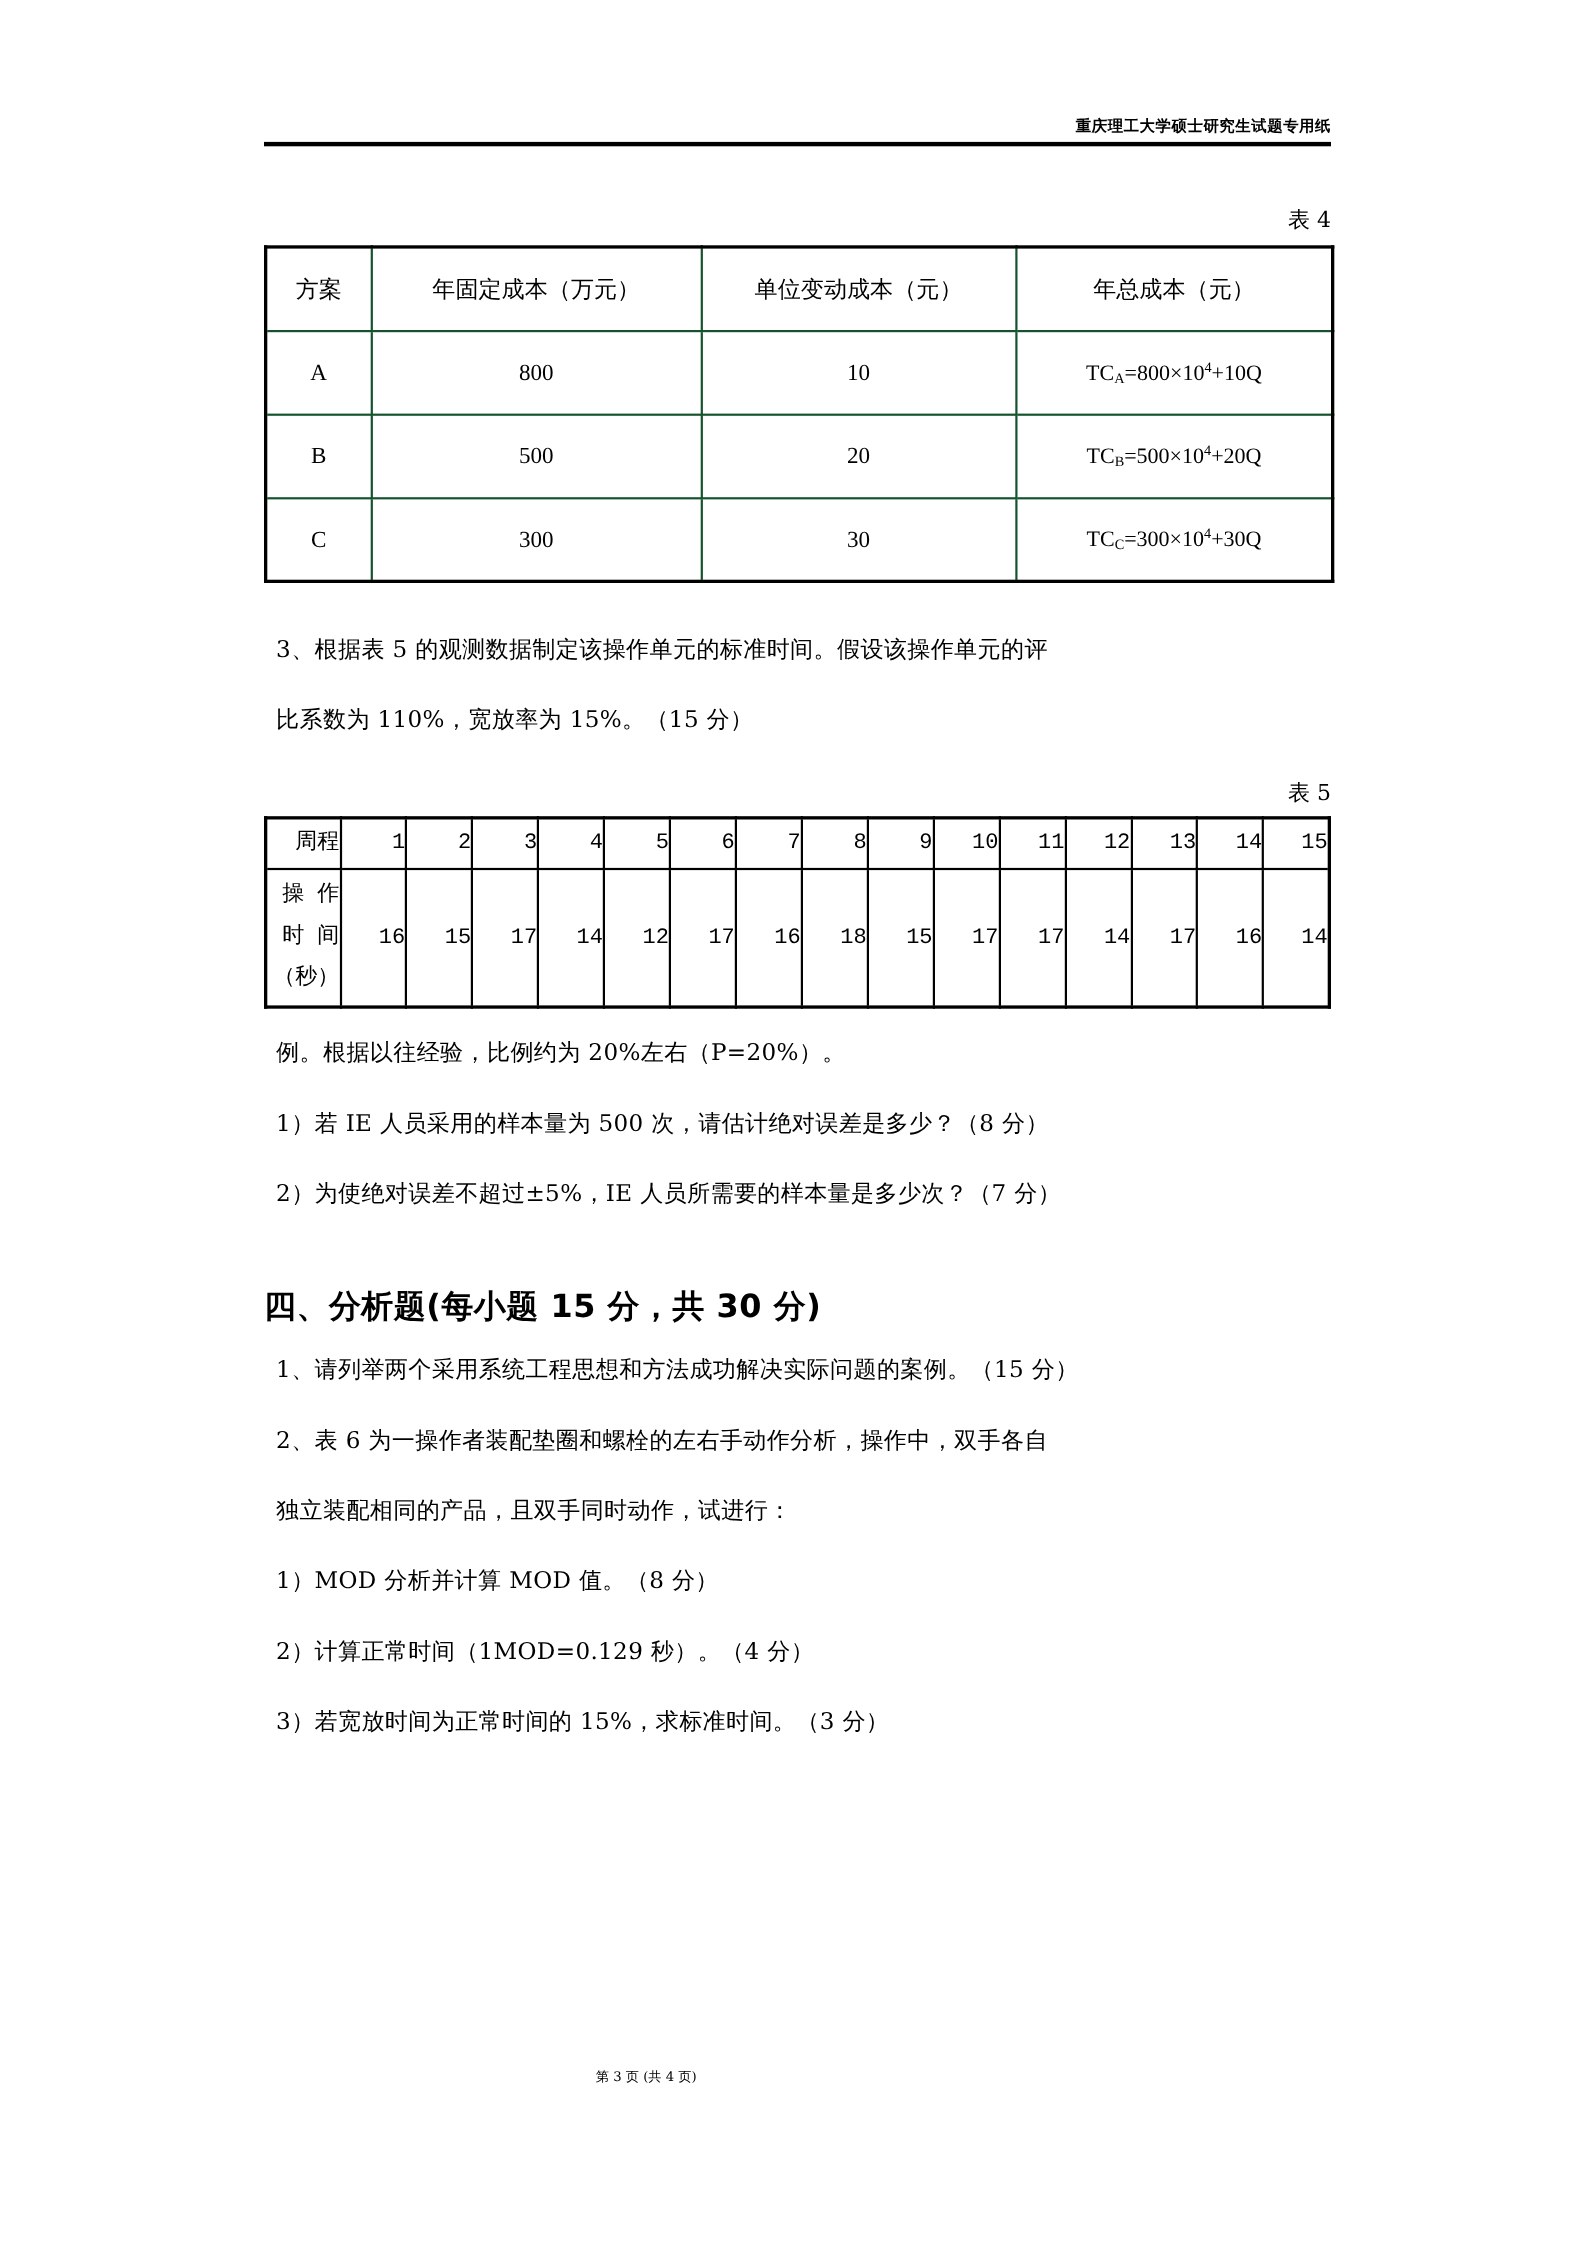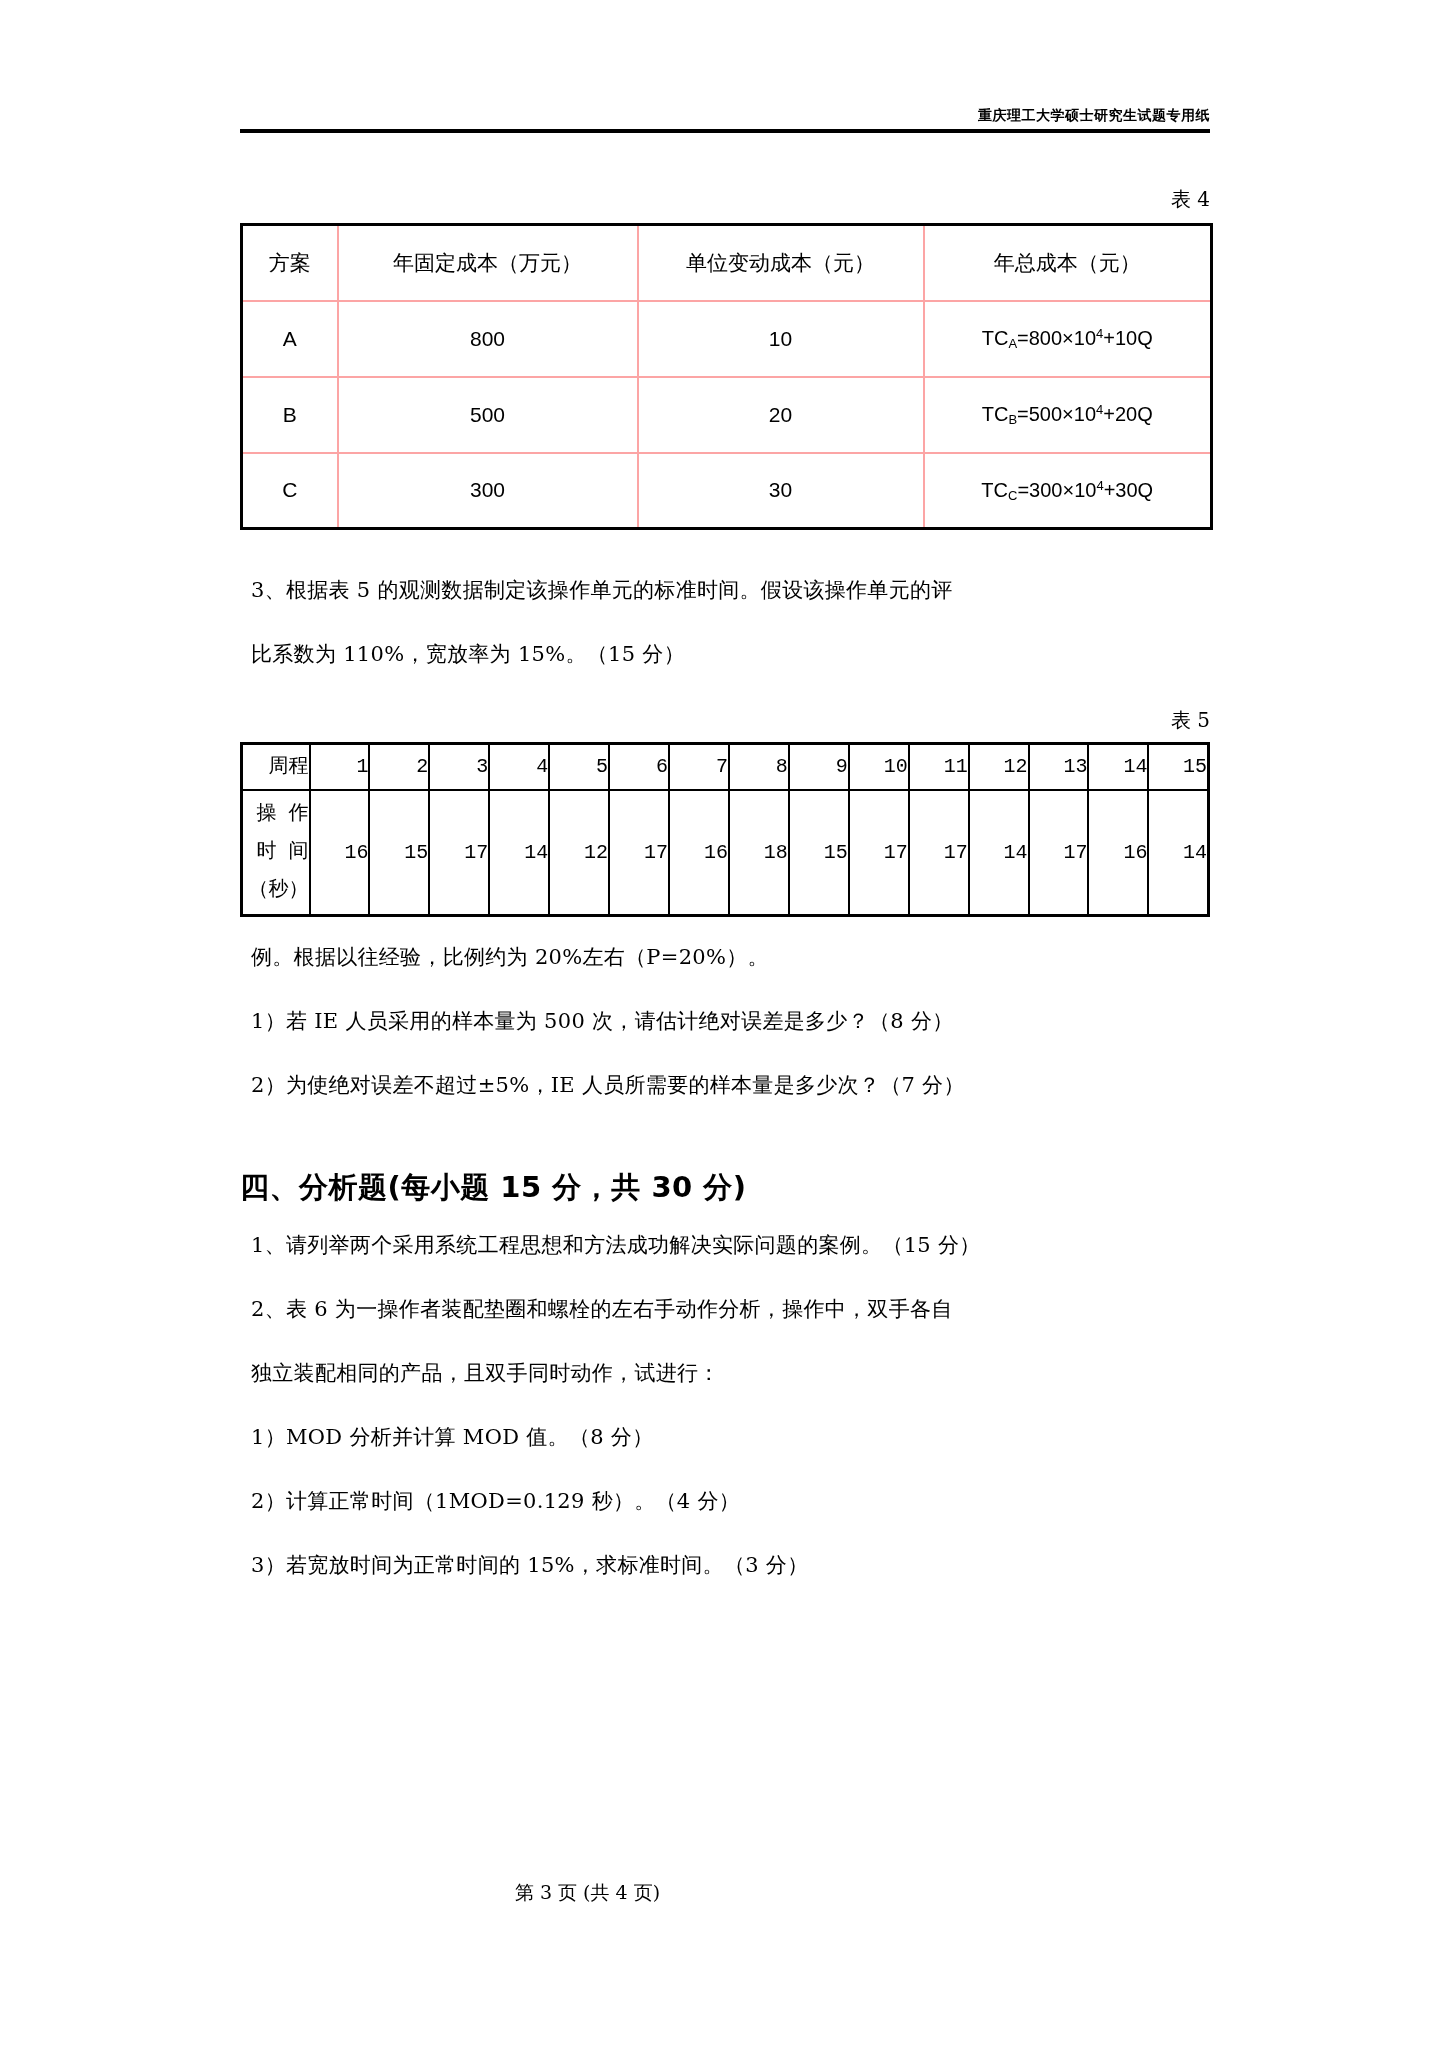--- a/index.html
+++ b/index.html
@@ -64,26 +64,26 @@
     margin-bottom: 8px;
   }
 
   
   table.t4 {
     border-collapse: collapse;
     width: 970px;
     table-layout: fixed;
   }
   table.t4 td, table.t4 th {
-    border: 2px solid #fca5a5;
+    border: 2px solid #14532d;
     text-align: center;
     vertical-align: middle;
     font-size: 21px;
     font-weight: normal;
-    font-family: Liberation Sans, sans-serif;
+    font-family: Liberation Serif, serif;
     height: 76px;
     padding: 4px 2px;
     white-space: nowrap;
   }
   table.t4 { border: 3px solid #000; }
   table.t4 .c1 { width: 96px; }
   table.t4 .c2 { width: 300px; }
   table.t4 .c3 { width: 286px; }
   table.t4 .c4 { width: 288px; }
   .formula { font-size: 20px; letter-spacing: 0px; }
@@ -136,21 +136,21 @@
   }
   .block-sec4 { margin-top: 56px; margin-bottom: 6px; }
 
   
   .footer {
     position: absolute;
     left: 0;
     top: 1880px;
     width: 1175px;
     text-align: center;
-    font-size: 19px;
+    font-size: 12px;
     font-family: "DejaVu Serif", "Liberation Serif", serif;
   }
   .footer .pg { font-weight: normal; }
 </style>
 </head>
 <body>
 
 <div class="page">
 
   <div class="header-zone">

